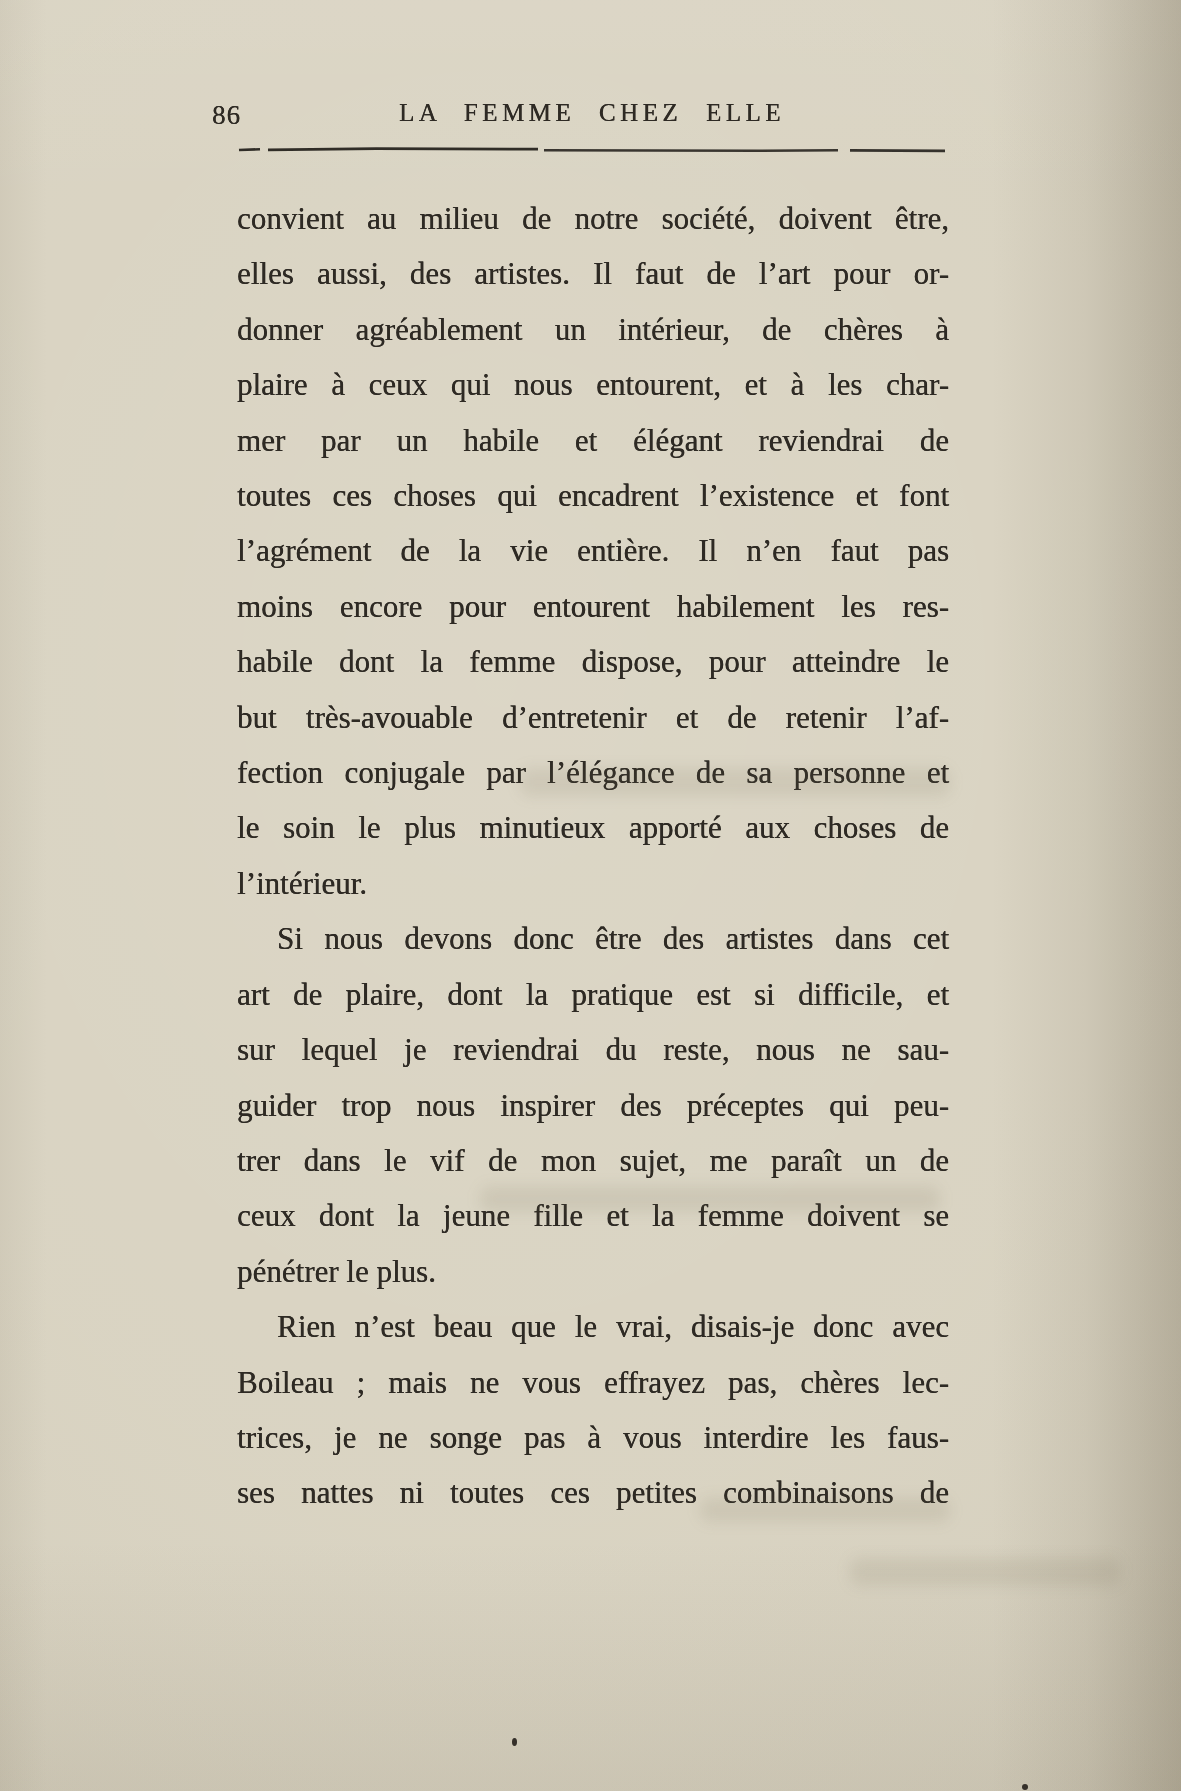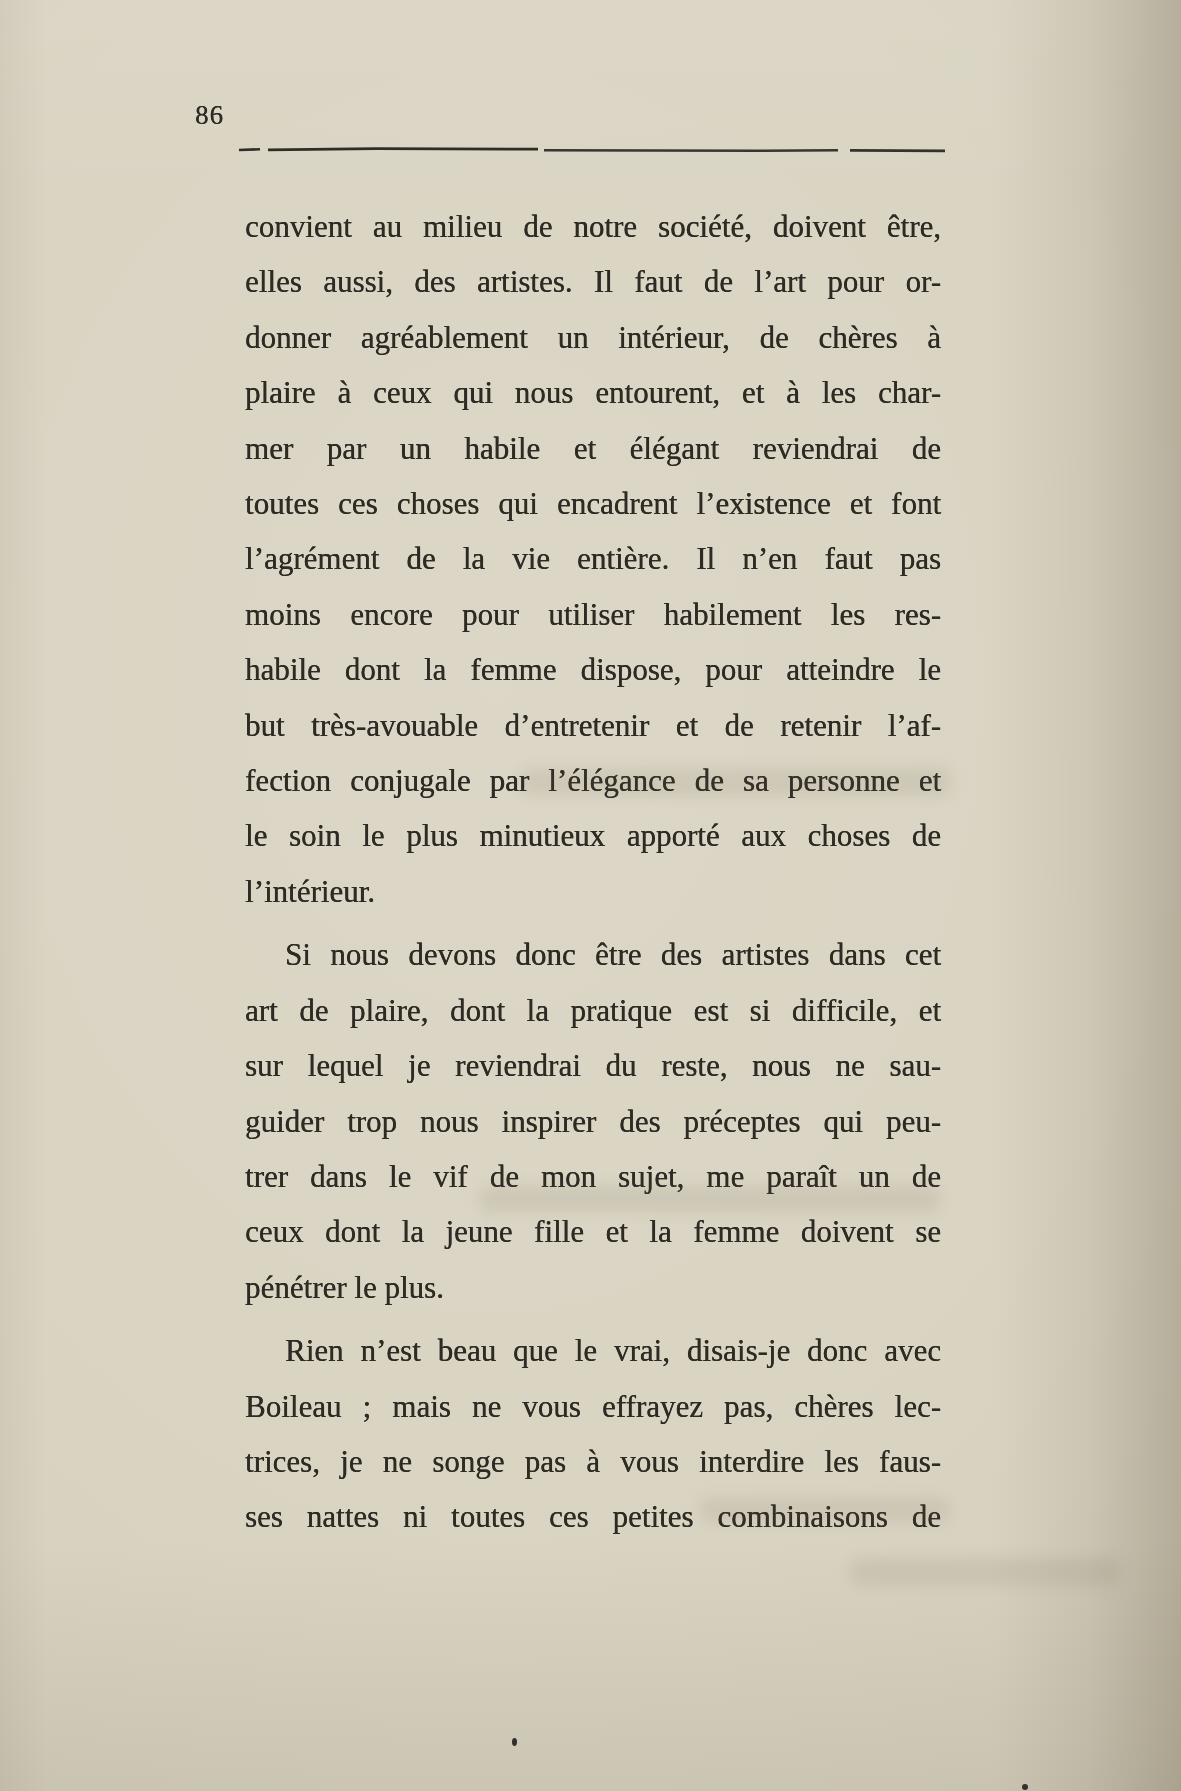--- a/index.html
+++ b/index.html
@@ -18,21 +18,21 @@
     background-image:
       radial-gradient(140% 120% at 42% 38%, rgba(255,255,255,0.10) 0%, rgba(255,255,255,0.04) 40%, rgba(70,60,40,0.07) 100%),
       linear-gradient(to right, rgba(0,0,0,0) 84%, rgba(96,85,62,0.10) 92%, rgba(96,85,62,0.30) 100%),
       linear-gradient(to bottom, rgba(255,255,255,0.05) 0%, rgba(0,0,0,0) 12%, rgba(0,0,0,0) 86%, rgba(90,80,58,0.10) 100%),
       linear-gradient(to left, rgba(0,0,0,0) 96%, rgba(96,85,62,0.08) 100%);
     font-family: "Liberation Serif", "DejaVu Serif", serif;
     color: #2e2a24;
   }
   .pagenum {
     position: absolute;
-    left: 195px;
+    left: 212px;
     top: 100px;
     font-size: 27px;
     letter-spacing: 1px;
     text-shadow: 0.3px 0 0 currentColor;
   }
   .running-title {
     position: absolute;
     left: 239px;
     top: 99px;
     width: 706px;
@@ -52,21 +52,21 @@
   .text-block {
     position: absolute;
     left: 237px;
     top: 191px;
     width: 712px;
     font-size: 31px;
     line-height: 55.4px;
     text-align: justify;
     text-shadow: 0.3px 0 0 currentColor;
   }
-  .paragraph { margin: 8px; padding: 0; }
+  .paragraph { margin: 0; padding: 0; }
   .line { text-align-last: justify; }
   .line.end { text-align-last: left; }
   .line.indent { text-indent: 40px; }
 
   .smudge {
     position: absolute;
     background: rgba(118,108,82,0.12);
     filter: blur(7px);
     border-radius: 10px;
     pointer-events: none;
@@ -77,38 +77,39 @@
     border-radius: 50%;
     pointer-events: none;
   }
 </style>
 </head>
 <body>
 
 <div class="page">
 
   <span class="pagenum">86</span>
+  <div class="running-title">LA FEMME CHEZ ELLE</div>
 
   <svg class="header-rule" viewBox="0 0 708 12" preserveAspectRatio="none">
     <path d="M1,6 L22,5.2" stroke="#27241f" stroke-width="2.6" fill="none" opacity="0.95"></path>
     <path d="M30,5.8 L138,4.6 L300,5.2" stroke="#27241f" stroke-width="2.8" fill="none" opacity="0.95"></path>
     <path d="M306,6.2 L520,6.8 L600,6.2" stroke="#27241f" stroke-width="2.5" fill="none" opacity="0.9"></path>
     <path d="M612,6.4 L707,6.9" stroke="#27241f" stroke-width="2.6" fill="none" opacity="0.92"></path>
   </svg>
 
   <div class="text-block">
     <div class="paragraph">
       <div class="line">convient au milieu de notre société, doivent être,</div>
       <div class="line">elles aussi, des artistes. Il faut de l’art pour or-</div>
       <div class="line">donner agréablement un intérieur, de chères à</div>
       <div class="line">plaire à ceux qui nous entourent, et à les char-</div>
       <div class="line">mer par un habile et élégant reviendrai de</div>
       <div class="line">toutes ces choses qui encadrent l’existence et font</div>
       <div class="line">l’agrément de la vie entière. Il n’en faut pas</div>
-      <div class="line">moins encore pour utiliser habilement les res-</div>
+      <div class="line">moins encore pour entourent habilement les res-</div>
       <div class="line">habile dont la femme dispose, pour atteindre le</div>
       <div class="line">but très-avouable d’entretenir et de retenir l’af-</div>
       <div class="line">fection conjugale par l’élégance de sa personne et</div>
       <div class="line">le soin le plus minutieux apporté aux choses de</div>
       <div class="line end">l’intérieur.</div>
     </div>
     <div class="paragraph">
       <div class="line indent">Si nous devons donc être des artistes dans cet</div>
       <div class="line">art de plaire, dont la pratique est si difficile, et</div>
       <div class="line">sur lequel je reviendrai du reste, nous ne sau-</div>

